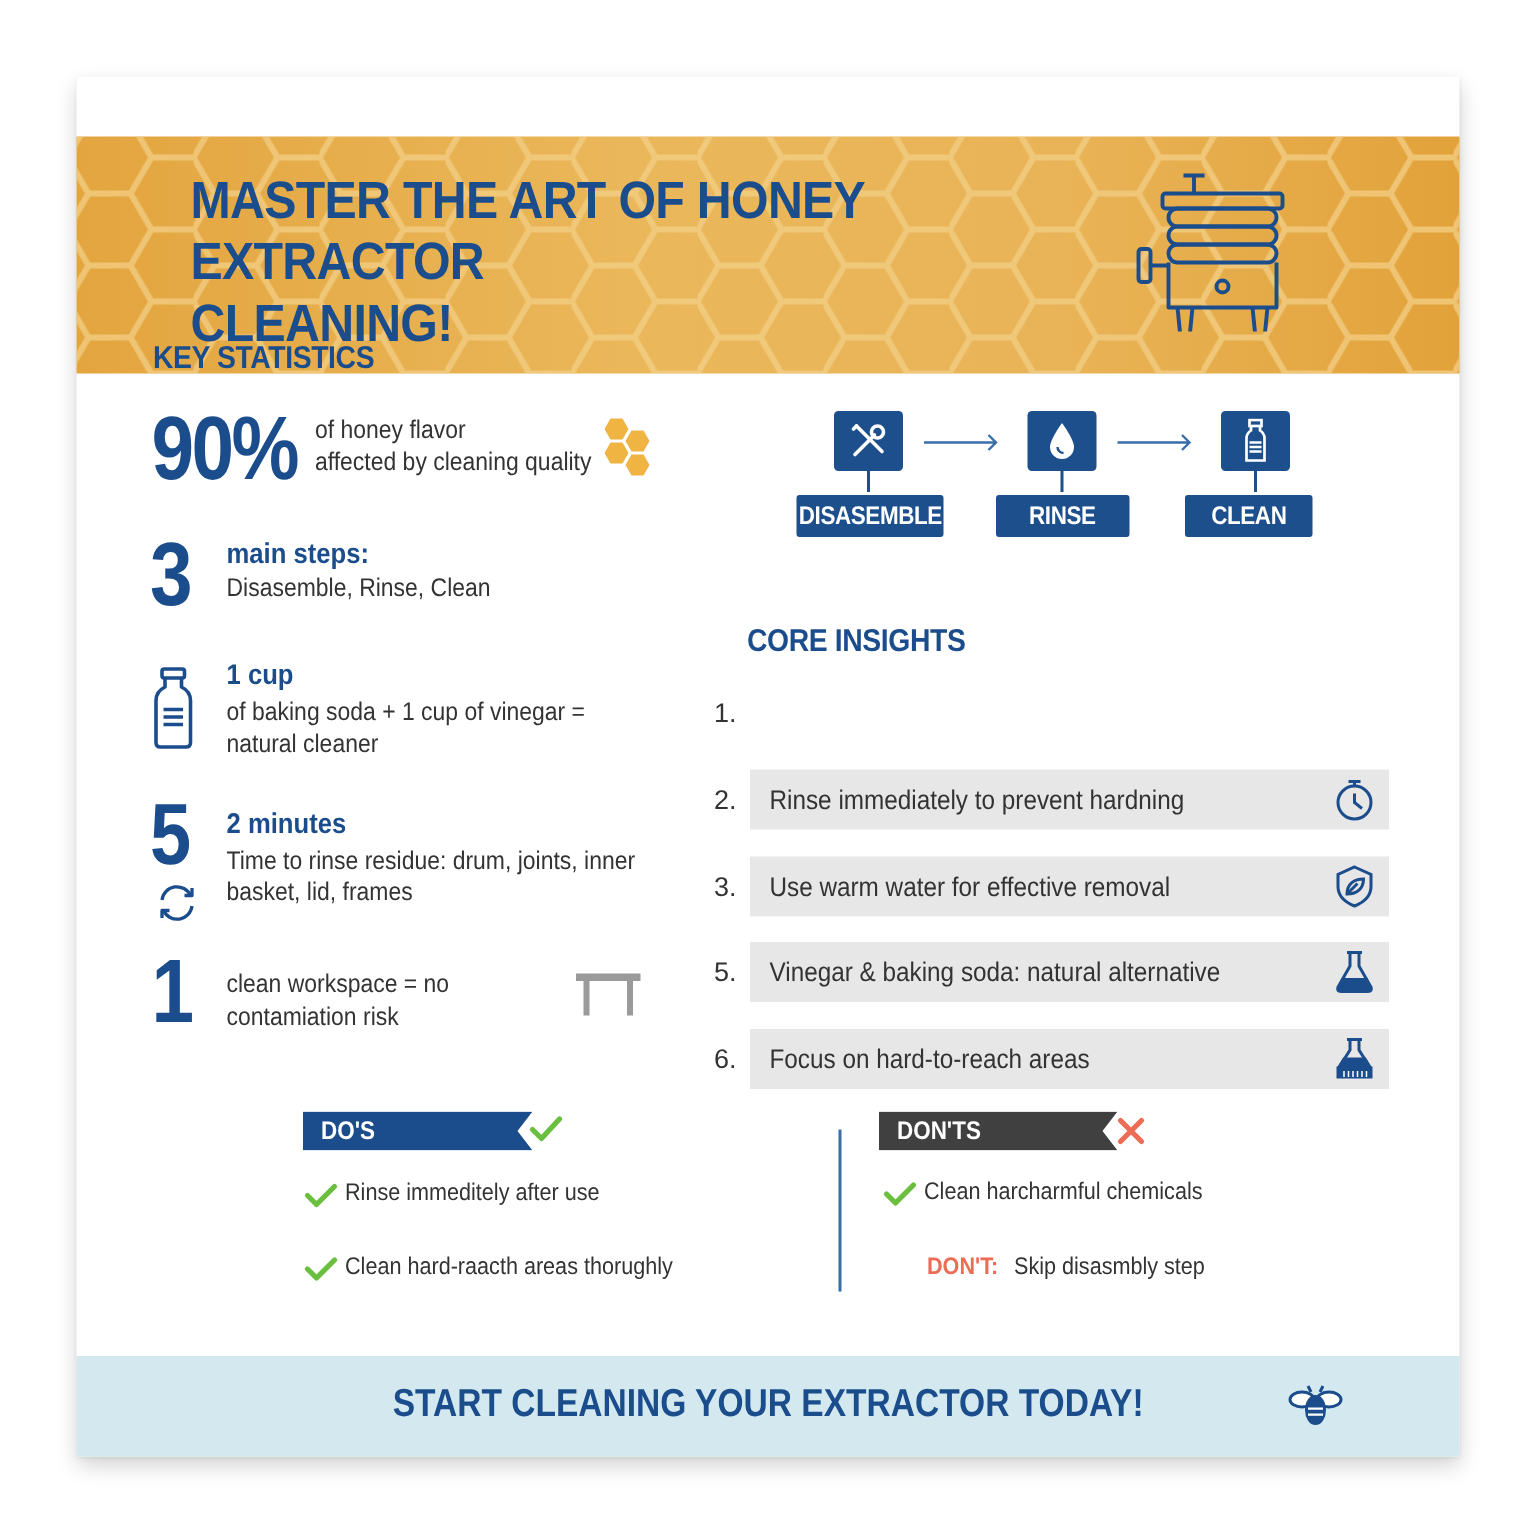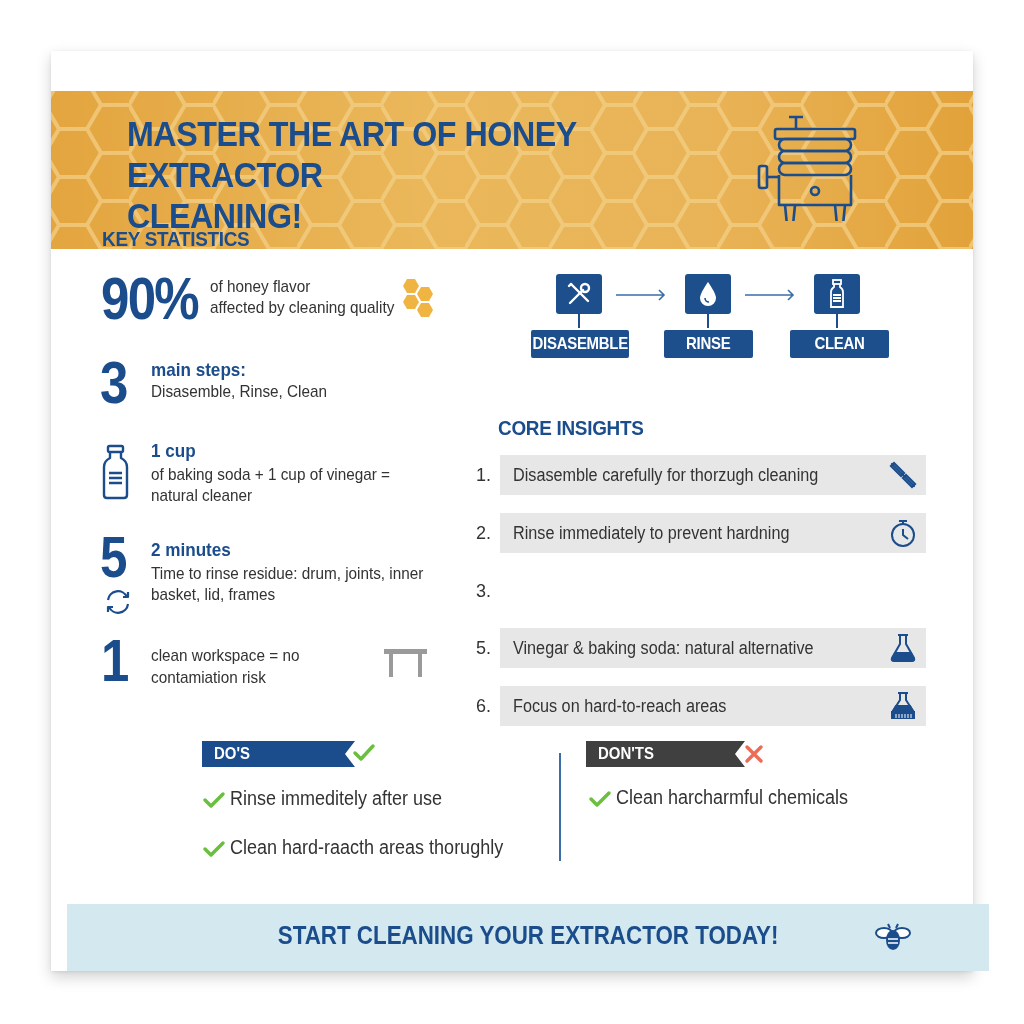--- a/index.html
+++ b/index.html
@@ -64,27 +64,27 @@
   .insight-bar .txt { font-size: 18px; color: #333; white-space: nowrap; display: inline-block; transform: scaleX(0.9); transform-origin: left center; }
   .insight-bar .ico { position: absolute; right: 8px; top: 5px; width: 30px; height: 30px; }
 
   
   .ribbon {
     position: absolute; height: 26px; color: #fff; font-weight: bold; font-size: 17px;
     display: flex; align-items: center; padding-left: 12px;
     clip-path: polygon(0 0, 100% 0, calc(100% - 10px) 50%, 100% 100%, 0 100%);
   }
   .ribbon span { display: inline-block; transform: scaleX(0.88); transform-origin: left center; }
-  .list-item { position: absolute; font-size: 20px; color: #333; white-space: nowrap; display: flex; align-items: flex-end; }
+  .list-item { position: absolute; font-size: 16px; color: #333; white-space: nowrap; display: flex; align-items: flex-start; }
   .list-item .t { display: inline-block; transform: scaleX(0.9); transform-origin: left center; }
   .divider { position: absolute; left: 508px; top: 702px; width: 1.5px; height: 108px; background: #3a6ea8; }
 
   
   .footer {
-    position: absolute; left: 0; top: 853px; width: 922px; height: 67px; background: #d3e9ef; margin-left: 16px;
+    position: absolute; left: 0; top: 853px; width: 922px; height: 67px; background: #d3e9ef;
   }
   .footer-title {
     position: absolute; left: 0; width: 922px; top: 16px; text-align: center;
     font-weight: bold; font-size: 26px; color: #1b4d8c;
   }
   .footer-title span { display: inline-block; transform: scaleX(0.86); }
   .footer-url {
     position: absolute; left: 0; width: 922px; top: 43px; text-align: center;
     font-size: 10px; color: #4a2a4a;
   }
@@ -201,48 +201,47 @@
   </svg>
 
   <div class="step-box" style="left:763px; top:223px;">
     <svg width="16" height="30" viewBox="0 0 16 30" fill="none" stroke="#fff" stroke-width="1.8">
       <rect x="4" y="1" width="8" height="4"></rect>
       <path d="M5 5 V8 Q2 10 2 13 V28 H14 V13 Q14 10 11 8 V5"></path>
       <path d="M4 16 H12 M4 19 H12 M4 22 H12"></path>
     </svg>
   </div>
   <div class="step-stem" style="left:785px; top:263px;"></div>
-  <div class="step-label" style="left:739px; top:279px; width:99px;justify-content:center;">
+  <div class="step-label" style="left:739px; top:279px; width:85px;justify-content:center;">
       <span>CLEAN</span>
     </div>
 
   <div class="section-title" style="left:447px; top:365px;">CORE INSIGHTS</div>
 
   <div class="insight-num" style="left:425px; top:414px;">1.</div>
-  <div class="insight-bar" style="top:404px;">
-    <span class="txt">Disasemble carefully for thorzugh cleaning</span>
-    <svg class="ico" viewBox="0 0 30 30" fill="none" stroke="#1b4d8c" stroke-width="2.2" stroke-linecap="round">
-      <path d="M4 4 L15 15"></path>
-      <path d="M6 3 L16 13 L13 16 L3 6 Z"></path>
-      <path d="M16 16 L26 26"></path>
-      <path d="M18 15 L27 24 L24 27 L15 18 Z"></path>
-    </svg>
-  </div>
 
   <div class="insight-num" style="left:425px; top:472px;">2.</div>
   <div class="insight-bar" style="top:462px;">
     <span class="txt">Rinse immediately to prevent hardning</span>
     <svg class="ico" viewBox="0 0 30 30" fill="none" stroke="#1b4d8c" stroke-width="2">
       <circle cx="15" cy="17" r="11"></circle>
       <path d="M11 3 H19 M15 3 V6"></path>
       <path d="M15 11 V17 L20 21"></path>
     </svg>
   </div>
 
   <div class="insight-num" style="left:425px; top:530px;">3.</div>
+  <div class="insight-bar" style="top:520px;">
+    <span class="txt">Use warm water for effective removal</span>
+    <svg class="ico" viewBox="0 0 30 30" fill="none" stroke="#1b4d8c" stroke-width="2">
+      <path d="M15 2 L26 7 V15 C26 22 20 26 15 28 C10 26 4 22 4 15 V7 Z"></path>
+      <path d="M10 20 C10 13 15 10 21 10 C21 16 17 20 10 20 Z"></path>
+      <path d="M10 20 L17 13"></path>
+    </svg>
+  </div>
 
   <div class="insight-num" style="left:425px; top:587px;">5.</div>
   <div class="insight-bar" style="top:577px;">
     <span class="txt">Vinegar &amp; baking soda: natural alternative</span>
     <svg class="ico" viewBox="0 0 30 30" fill="none" stroke="#1b4d8c" stroke-width="2">
       <path d="M10 2 H20 M12 2 V11 L4 25 Q3 28 6 28 H24 Q27 28 26 25 L18 11 V2"></path>
       <path d="M7 20 H23 L25 25 Q26 27 24 27 H6 Q4 27 5 25 Z" fill="#1b4d8c"></path>
     </svg>
   </div>
 
@@ -285,20 +284,24 @@
   <svg style="position:absolute; left:693px; top:693px;" width="20" height="20" viewBox="0 0 20 20">
     <path d="M3 3 L17 17 M17 3 L3 17" stroke="#ec6c55" stroke-width="3.5" stroke-linecap="round"></path>
   </svg>
 
   <div class="list-item" style="left:537px; top:735px;">
     <svg width="26" height="20" viewBox="0 0 26 20" style="margin-right:2px;">
       <path d="M3 10 L9 16 L21 4" fill="none" stroke="#6bbf3f" stroke-width="3.5" stroke-linecap="round" stroke-linejoin="round"></path>
     </svg>
     <span class="t">Clean harcharmful chemicals</span>
   </div>
+  <div class="list-item" style="left:567px; top:785px;">
+    <span class="t" style="color:#ec6c55; font-weight:bold; margin-right:5px;">DON'T:</span>
+    <span class="t">Skip disasmbly step</span>
+  </div>
 
   <div class="footer">
     <div class="footer-title"><span>START CLEANING YOUR EXTRACTOR TODAY!</span></div>
     <svg class="footer-bee" width="40" height="30" viewBox="0 0 40 30" fill="none" stroke="#1b4d8c" stroke-width="2">
       <ellipse cx="11" cy="11" rx="8" ry="5" fill="#fff"></ellipse>
       <ellipse cx="29" cy="11" rx="8" ry="5" fill="#fff"></ellipse>
       <ellipse cx="20" cy="18" rx="6" ry="9" fill="#1b4d8c"></ellipse>
       <path d="M15 17 H25 M15 21 H25" stroke="#fff" stroke-width="1.5"></path>
       <path d="M17 6 L15 2 M23 6 L25 2"></path>
     </svg>

